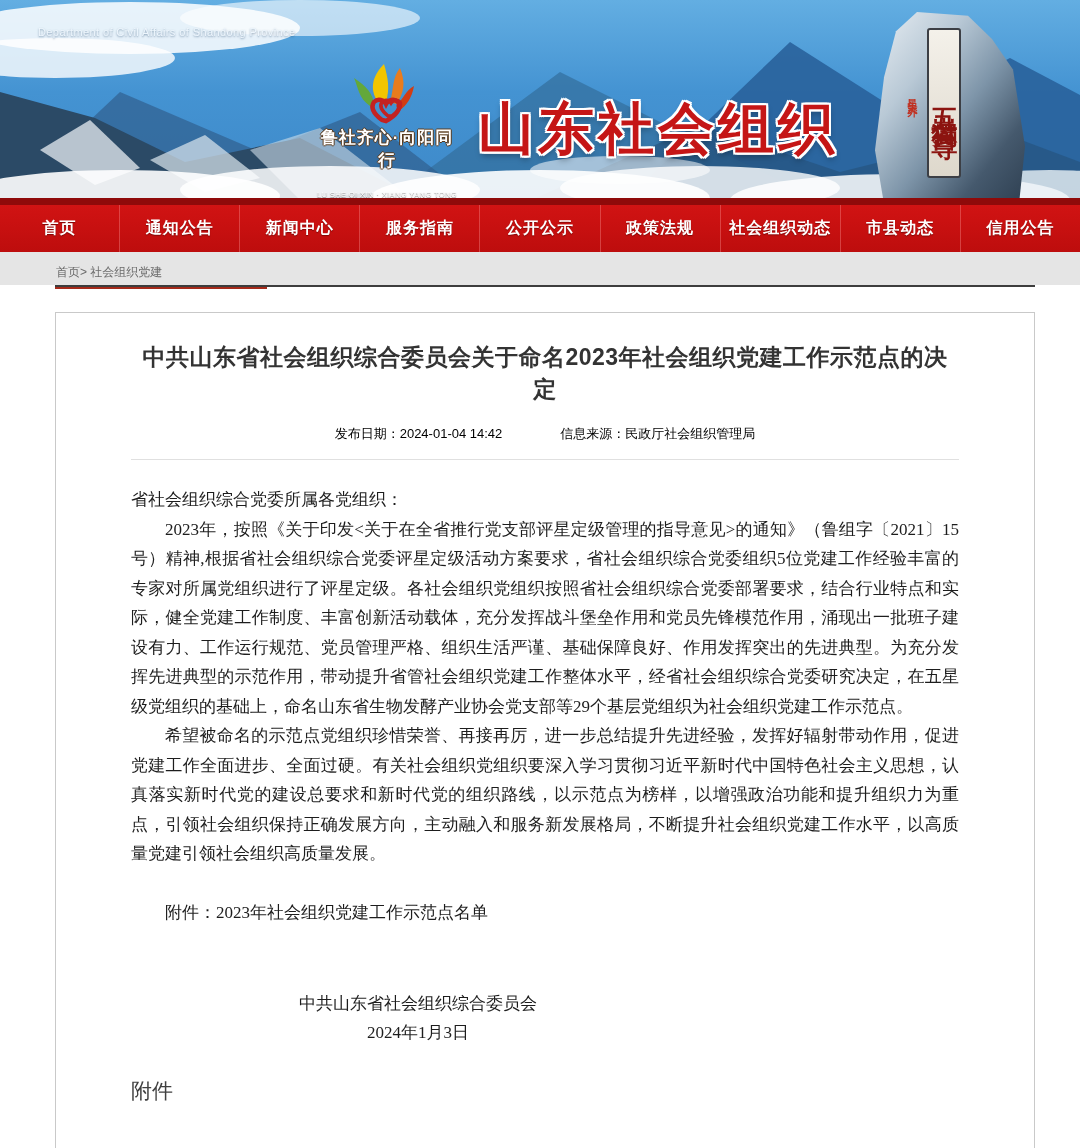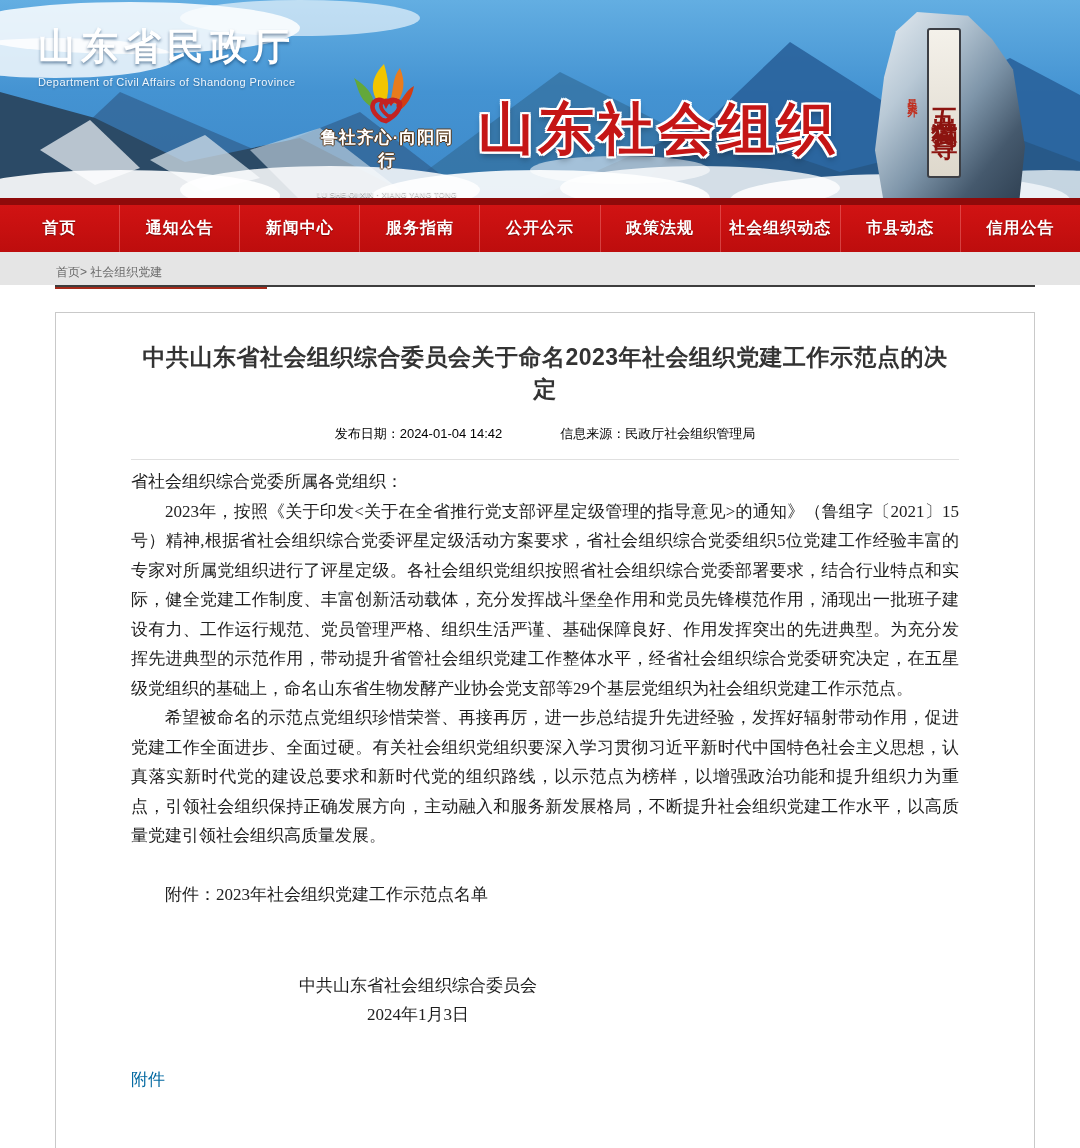--- a/index.html
+++ b/index.html
@@ -58,29 +58,29 @@
 
   
   .content-box { margin:25px 45px 0 55px; width:980px; min-height:845px;
     border:1px solid #c9c9c9; background:#fff; padding:28px 75px 40px 75px; }
   .art-title { text-align:center; color:#333; font-size:23px; font-weight:bold;
     line-height:32px; max-width:830px; margin:0 auto; letter-spacing:.5px; }
   .art-meta { margin-top:20px; text-align:center; font-size:13px; color:#000000; }
   .art-meta .gap { display:inline-block; width:58px; }
   .meta-divider { margin-top:16px; border-bottom:1px solid #e0e0e0; }
 
-  .doc { margin-top:7px; font-family:"Liberation Serif","DejaVu Serif",serif;
+  .doc { margin-top:25px; font-family:"Liberation Serif","DejaVu Serif",serif;
     color:#1d1d1d; font-size:17px; line-height:29.5px; text-align:justify; }
   .doc p { text-indent:2em; }
   .doc p.salutation { text-indent:0; }
   .doc p.attach-note { margin-top:29px; }
   .sig-block { margin-top:62px; margin-left:168px; display:inline-block; text-align:center;
     font-family:"Liberation Serif","DejaVu Serif",serif; font-size:17px; color:#1d1d1d;
     line-height:29px; }
-  .appendix-label { margin-top:38px; font-size:17px; color:#0369a1;
+  .appendix-label { margin-top:29px; font-size:21px; color:#404040;
     font-family:"Liberation Sans",sans-serif; }
 </style>
 </head>
 <body>
 
 <div class="banner">
   <svg class="scene" width="1080" height="205" viewBox="0 0 1080 205">
     <ellipse cx="130" cy="28" rx="170" ry="26" fill="#ffffff" opacity="0.85"></ellipse>
     <ellipse cx="55" cy="58" rx="120" ry="20" fill="#ffffff" opacity="0.8"></ellipse>
     <ellipse cx="300" cy="18" rx="120" ry="18" fill="#ffffff" opacity="0.6"></ellipse>
@@ -95,21 +95,20 @@
     <ellipse cx="120" cy="196" rx="160" ry="26" fill="#ffffff" opacity="0.9"></ellipse>
     <ellipse cx="330" cy="190" rx="150" ry="24" fill="#ffffff" opacity="0.85"></ellipse>
     <ellipse cx="540" cy="198" rx="170" ry="28" fill="#ffffff" opacity="0.9"></ellipse>
     <ellipse cx="700" cy="188" rx="140" ry="22" fill="#ffffff" opacity="0.8"></ellipse>
     <ellipse cx="900" cy="200" rx="170" ry="26" fill="#ffffff" opacity="0.85"></ellipse>
     <ellipse cx="1050" cy="192" rx="120" ry="22" fill="#eef4f8" opacity="0.8"></ellipse>
     <ellipse cx="620" cy="170" rx="90" ry="14" fill="#ffffff" opacity="0.55"></ellipse>
   </svg>
 
   <div class="dept">
-    <div class="dept-name">山东省民政厅</div>
     <div class="dept-en">Department of Civil Affairs of Shandong Province</div>
   </div>
 
   <div class="logo-wrap">
     <svg width="86" height="62" viewBox="0 0 86 62" style="display:block;margin:0 auto;">
       <path d="M34,40 C24,26 30,12 40,2 C44,16 46,26 42,40 Z" fill="#f2c500"></path>
       <path d="M26,44 C14,36 14,24 10,16 C22,24 30,32 30,44 Z" fill="#63a83a"></path>
       <path d="M46,40 C50,26 48,16 56,6 C62,20 60,32 52,42 Z" fill="#e87c1e"></path>
       <path d="M52,44 C60,36 62,28 70,24 C68,36 62,44 56,48 Z" fill="#d23c14"></path>
       <path d="M38,58 C30,52 26,46 30,40 C34,36 40,38 42,42 C44,38 50,36 54,40 C58,46 52,54 42,59 Z" fill="none" stroke="#c32222" stroke-width="4.5"></path>

